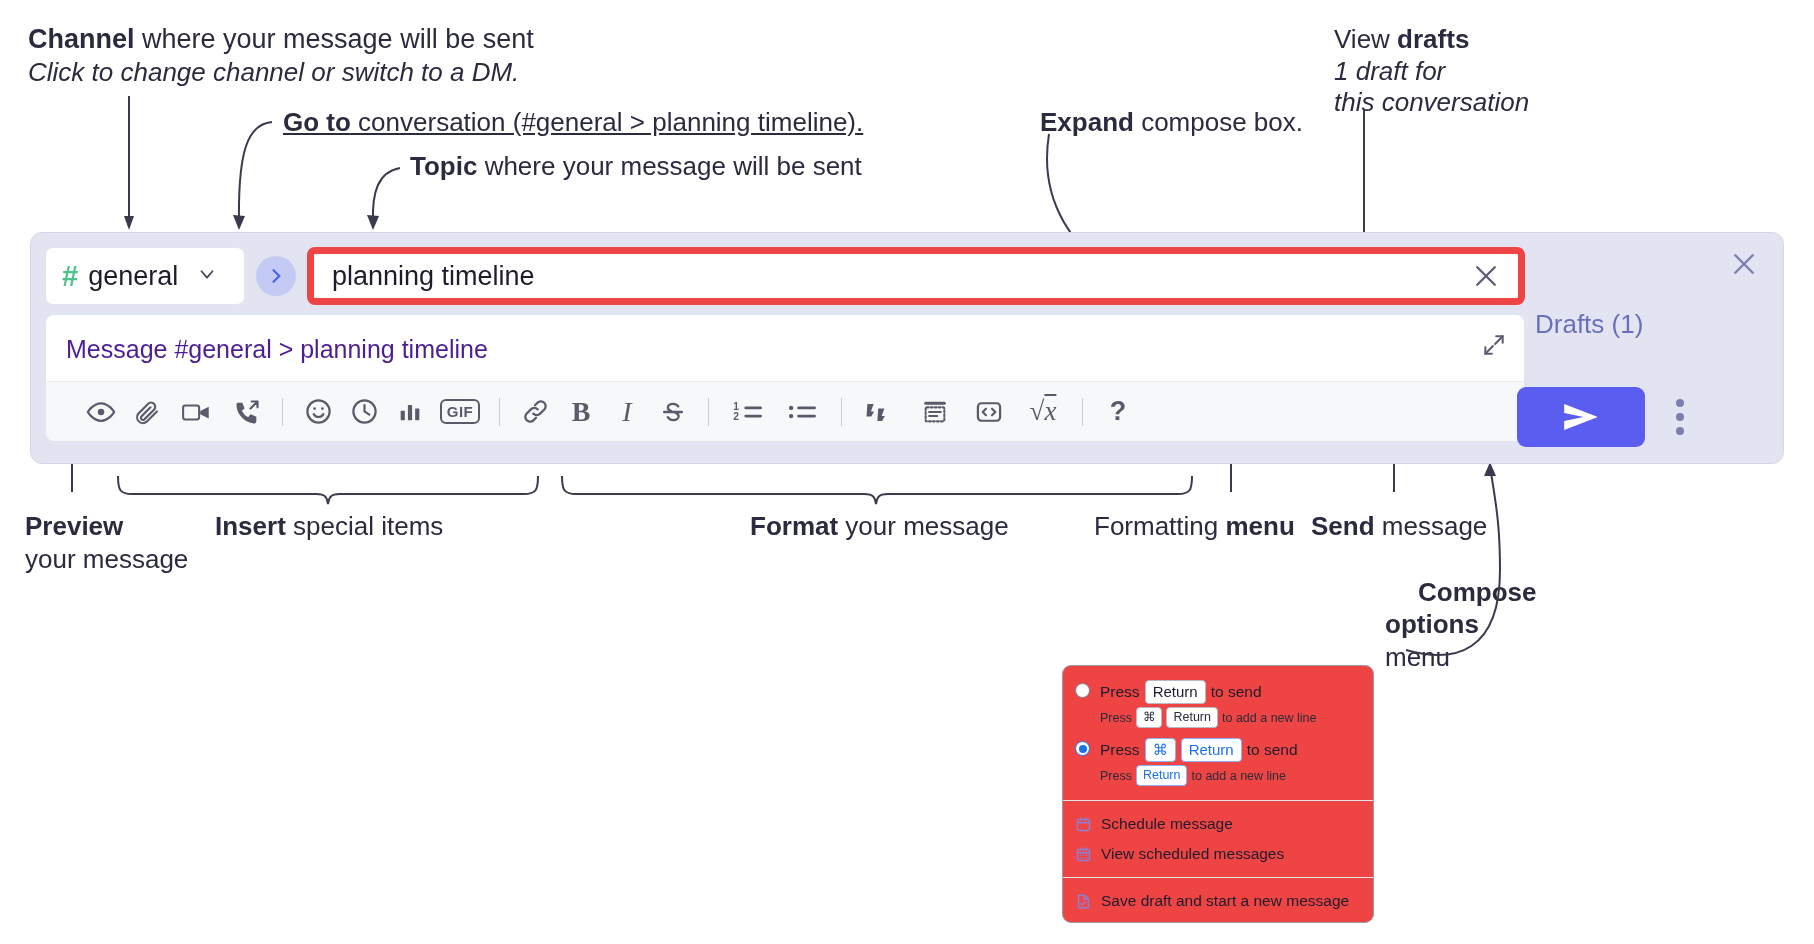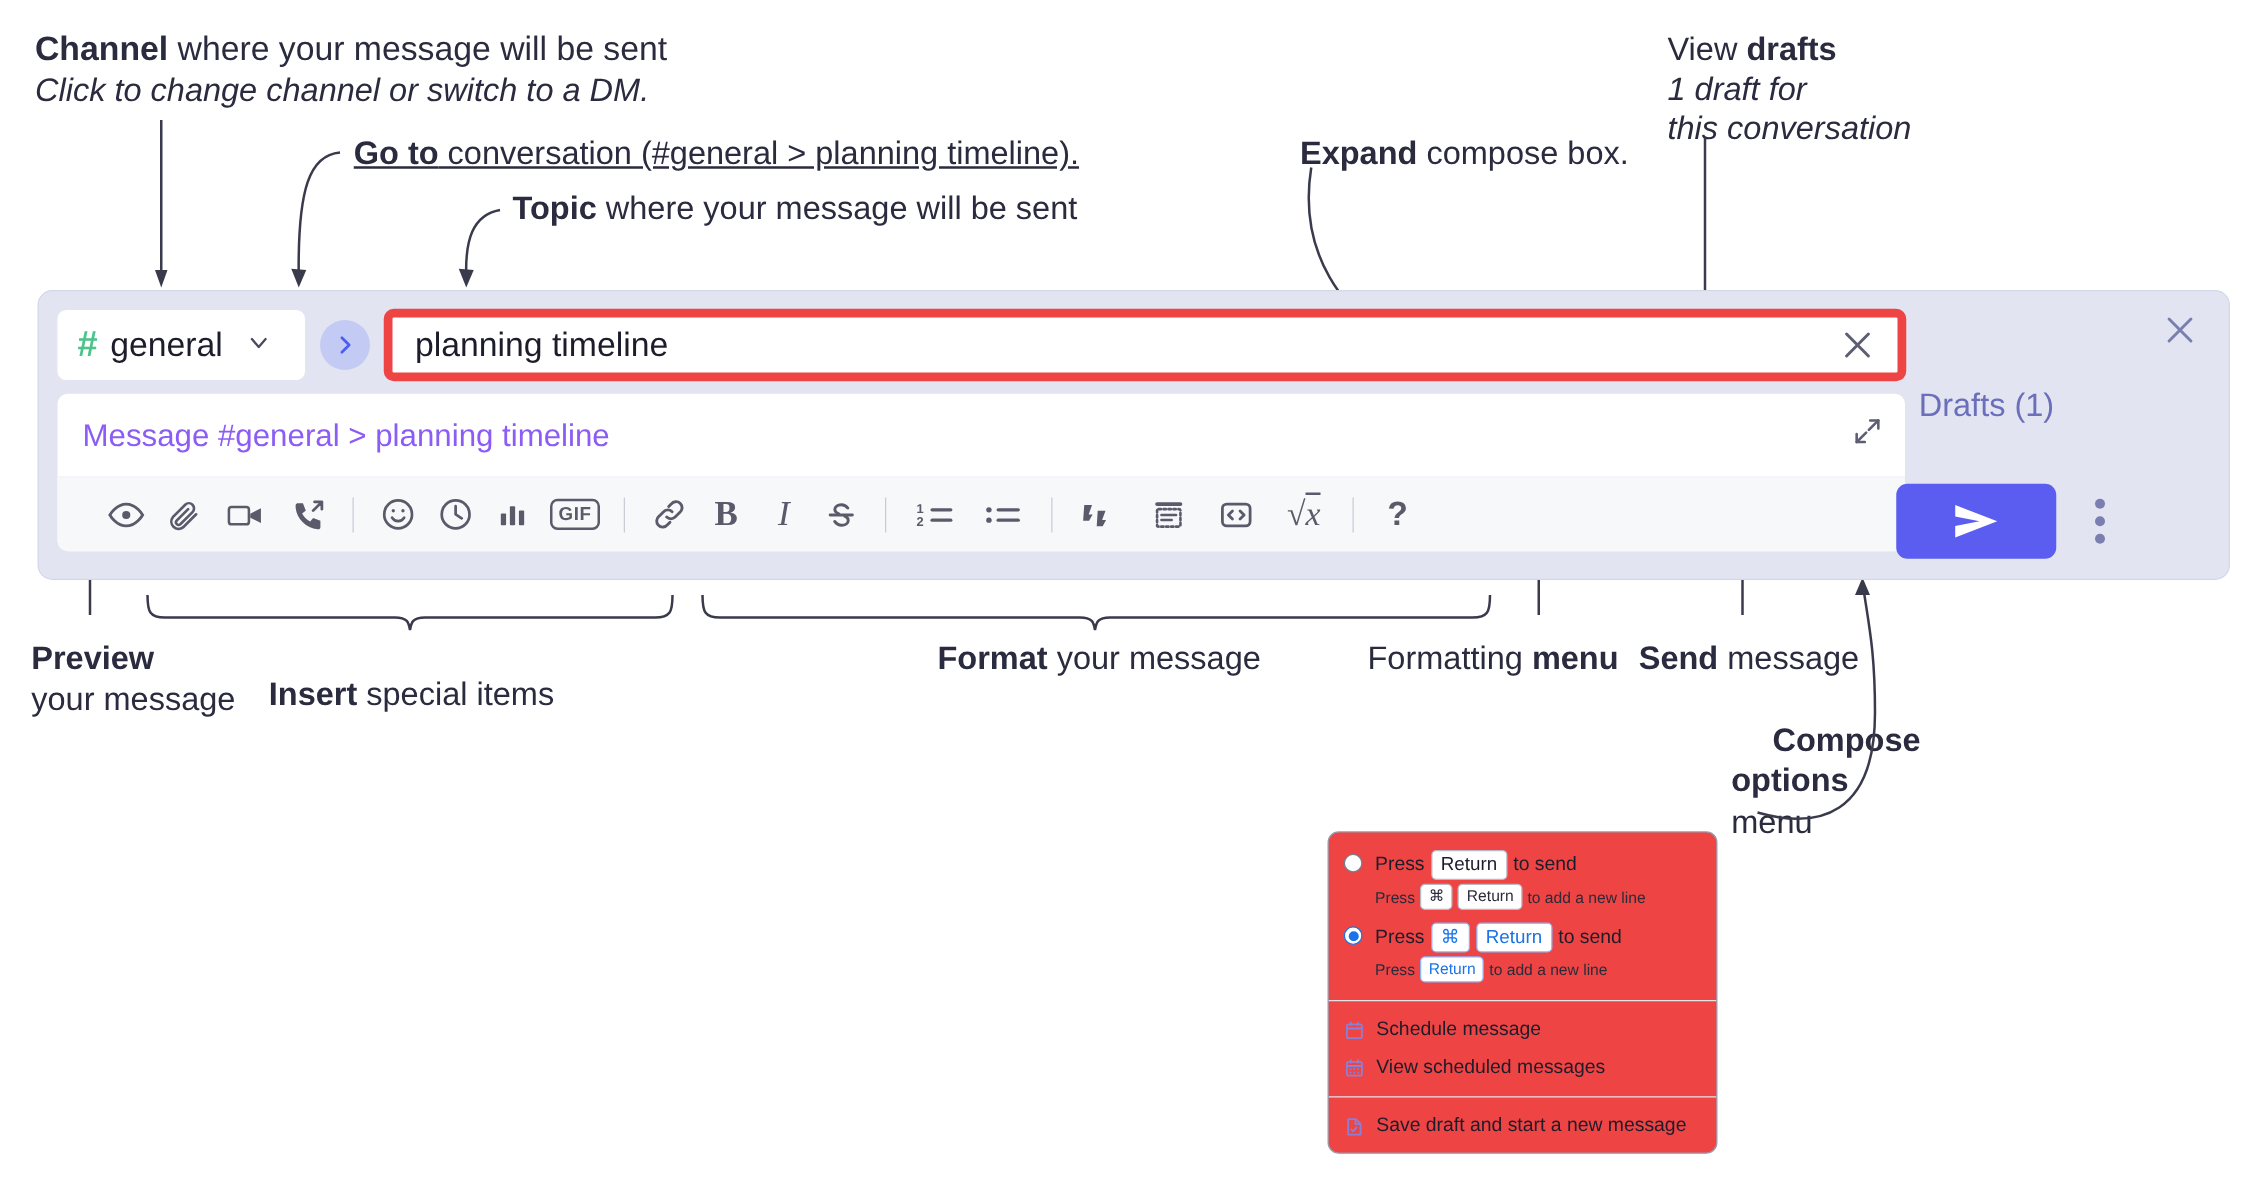--- a/index.html
+++ b/index.html
@@ -61,21 +61,21 @@
   .topic-val { flex:1 1 auto; font-size:27px; color:#1d1c2b; }
   .topic-clear { width:44px; height:44px; display:flex; align-items:center; justify-content:center; color:#5d5d74; }
 
   
   .msgcard {
     margin-top:9px; background:#fff; border:1px solid #e1e4ef;
     border-radius:9px; height:128px; position:relative;
   }
   .placeholder {
     position:absolute; left:20px; top:20px;
-    font-size:25px; color:#8b5cf6;
+    font-size:25px; color:#4c1d95;
   }
   .expand-btn {
     position:absolute; right:12px; top:12px; width:36px; height:36px;
     display:flex; align-items:center; justify-content:center; color:#5d5d74;
   }
   .toolbar {
     position:absolute; left:0; right:0; bottom:0; height:60px;
     background:#f7f8fa; border-top:1px solid #eceef4;
     border-radius:0 0 9px 9px;
     display:flex; align-items:center; padding:0 32px; gap:0;
@@ -162,21 +162,21 @@
   <i>this conversation</i>
 </div>
 
 <div class="anno" style="left:25px; top:510px; font-size:26px;">
   <b>Preview</b>
 </div>
 <div class="anno" style="left:25px; top:543px; font-size:26px;">
   <span>your message</span>
 </div>
 
-<div class="anno" style="left:215px; top:510px; font-size:26px;margin-top:29px;">
+<div class="anno" style="left:215px; top:510px; font-size:26px;">
   <b>Insert</b><span> special items</span>
 </div>
 
 <div class="anno" style="left:750px; top:510px; font-size:26px;">
   <b>Format</b><span> your message</span>
 </div>
 
 <div class="anno" style="left:1094px; top:510px; font-size:26px;">
   <span>Formatting </span><b>menu</b>
 </div>

